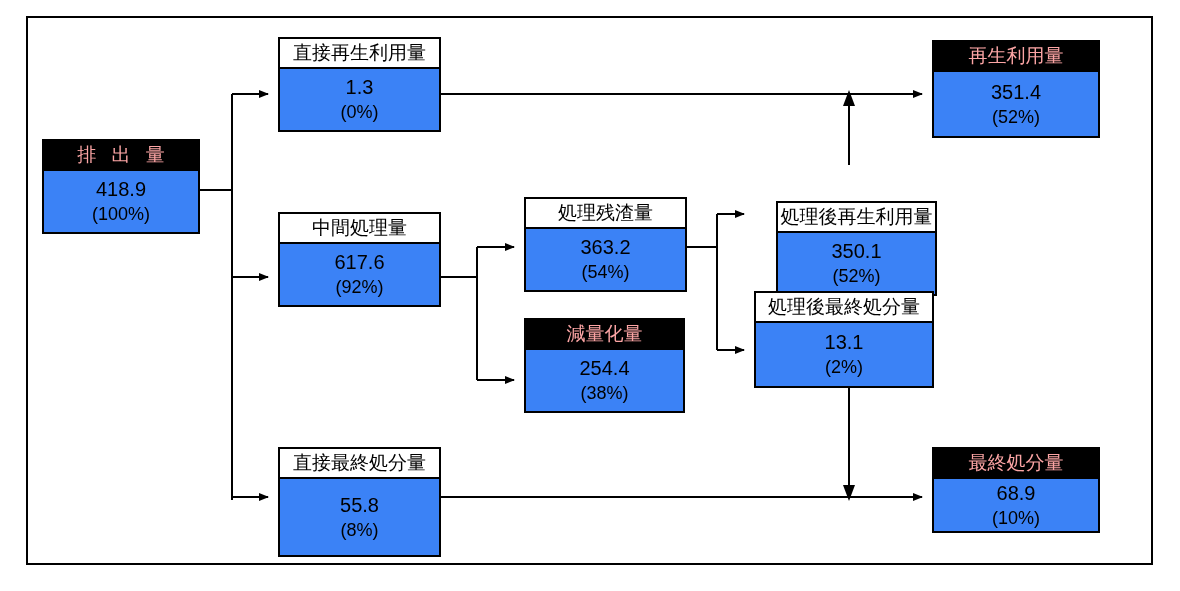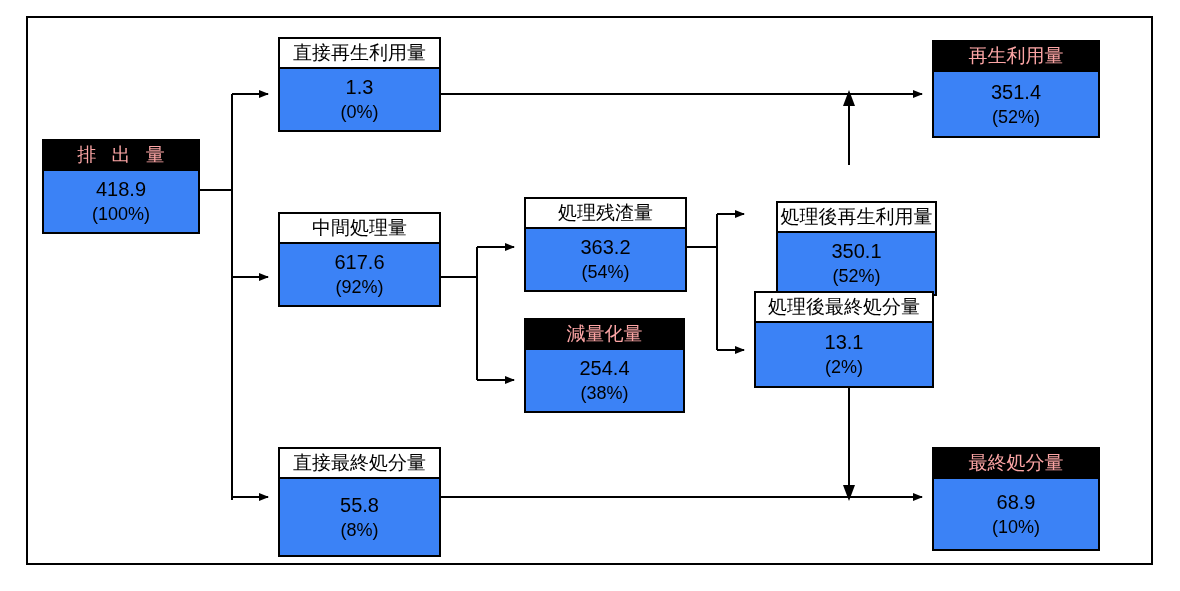--- a/index.html
+++ b/index.html
@@ -234,21 +234,21 @@
   </div>
 
   <div class="node" style="left:932px; top:40px; width:168px; height:98px;">
     <div class="node-title dark">再生利用量</div>
     <div class="node-body">
       <div class="node-value">351.4</div>
       <div class="node-pct">(52%)</div>
     </div>
   </div>
 
-  <div class="node" style="left:932px; top:447px; width:168px; height:104px;">
+  <div class="node" style="left:932px; top:447px; width:168px; height:86px;">
     <div class="node-title dark">最終処分量</div>
     <div class="node-body">
       <div class="node-value">68.9</div>
       <div class="node-pct">(10%)</div>
     </div>
   </div>
 
 </div>
 
 </body></html>

